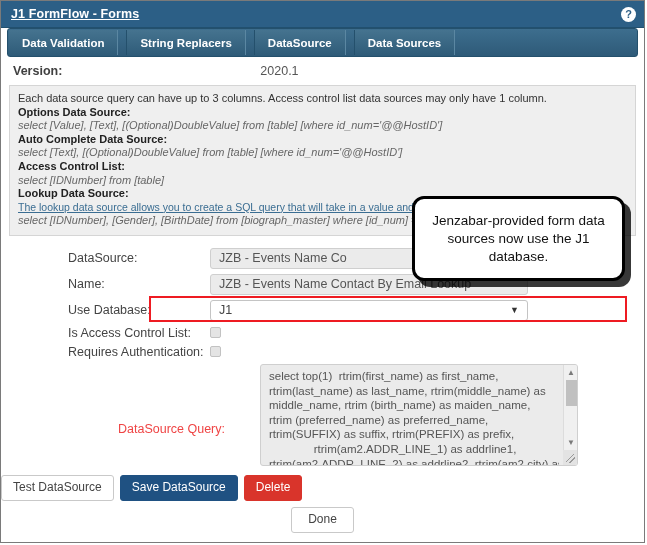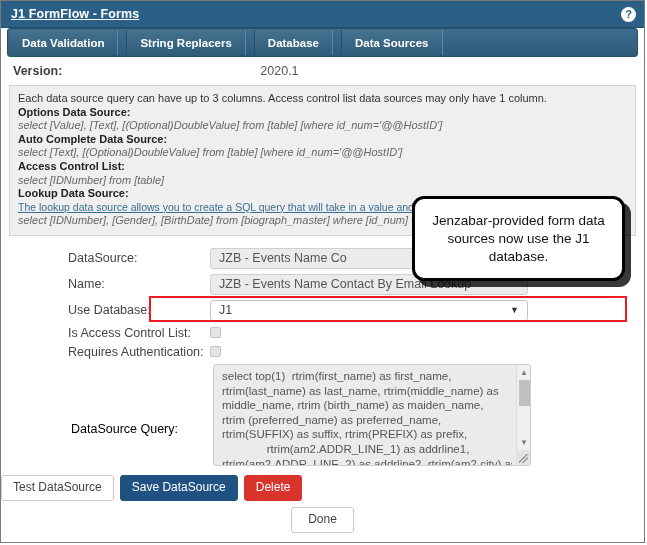--- a/index.html
+++ b/index.html
@@ -187,23 +187,23 @@
   }
 
   
   .query-row {
     display: flex;
     align-items: flex-end;
     margin-top: 3px;
   }
   .query-label {
     flex: 0 0 142px;
-    padding-left: 70px;
-    font-size: 12.5px;
-    color: #000000;
+    padding-left: 117px;
+    font-size: 12.5px;
+    color: #ef4444;
     padding-bottom: 30px;
   }
   .textarea-wrap {
     position: relative;
     width: 318px;
     height: 102px;
     background: #ebebeb;
     border: 1px solid #cfcfcf;
     border-radius: 3px;
     box-sizing: border-box;
@@ -325,21 +325,21 @@
 
   <div class="titlebar">
     <span class="title">J1 FormFlow - Forms</span>
     <span class="help-icon">?</span>
   </div>
 
 
   <div class="tabbar">
     <div class="tab">Data Validation</div>
     <div class="tab">String Replacers</div>
-    <div class="tab">Database</div>
+    <div class="tab">DataSource</div>
     <div class="tab">Data Sources</div>
     <div class="tab-filler"></div>
   </div>
 
   <div class="version-row">
     <span class="version-label">Version:</span>
     <span class="version-value">2020.1</span>
   </div>
 
   <div class="info-panel">

